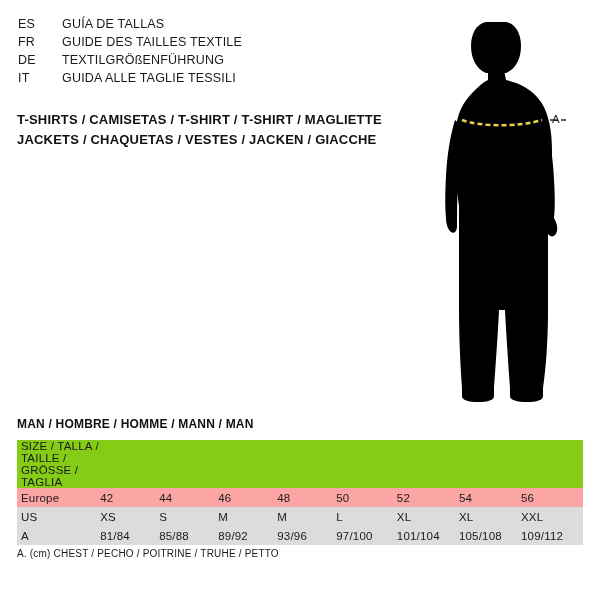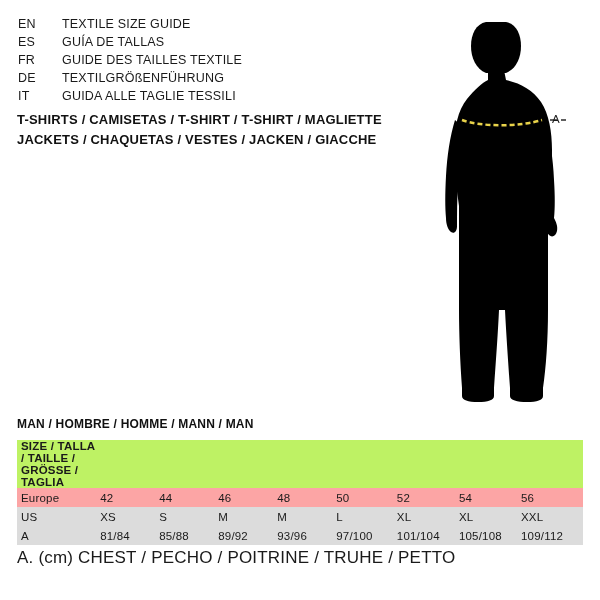--- a/index.html
+++ b/index.html
@@ -100,22 +100,22 @@
     border-collapse: collapse;
     font-size: 11.5px;
   }
   .table td {
     padding: 0;
     height: 19px;
     vertical-align: middle;
     letter-spacing: 0.2px;
   }
   .row-head td {
-    background: #bef264;
-    font-weight: bold;
+    background: #84cc16;
+    font-weight: normal;
     color: #1a1a1a;
   }
   .row-alt td {
     background: #dcdcdc;
   }
   .row-plain td {
     background: #fca5a5;
   }
   .c-label {
     width: 88px;
@@ -123,35 +123,31 @@
   }
   .c-val {
     width: 68px;
     text-align: left;
   }
 
   .footnote {
     position: absolute;
     left: 17px;
     top: 548px;
-    font-size: 17px;
+    font-size: 10px;
     letter-spacing: 0.2px;
     color: #1a1a1a;
   }
 </style>
 </head>
 <body>
 
 <div class="page">
 
   <div class="lang-block">
-    <div class="lang-row">
-      <span class="lang-code">EN</span>
-      <span class="lang-text">TEXTILE SIZE GUIDE</span>
-    </div>
     <div class="lang-row">
       <span class="lang-code">ES</span>
       <span class="lang-text">GUÍA DE TALLAS</span>
     </div>
     <div class="lang-row">
       <span class="lang-code">FR</span>
       <span class="lang-text">GUIDE DES TAILLES TEXTILE</span>
     </div>
     <div class="lang-row">
       <span class="lang-code">DE</span>

